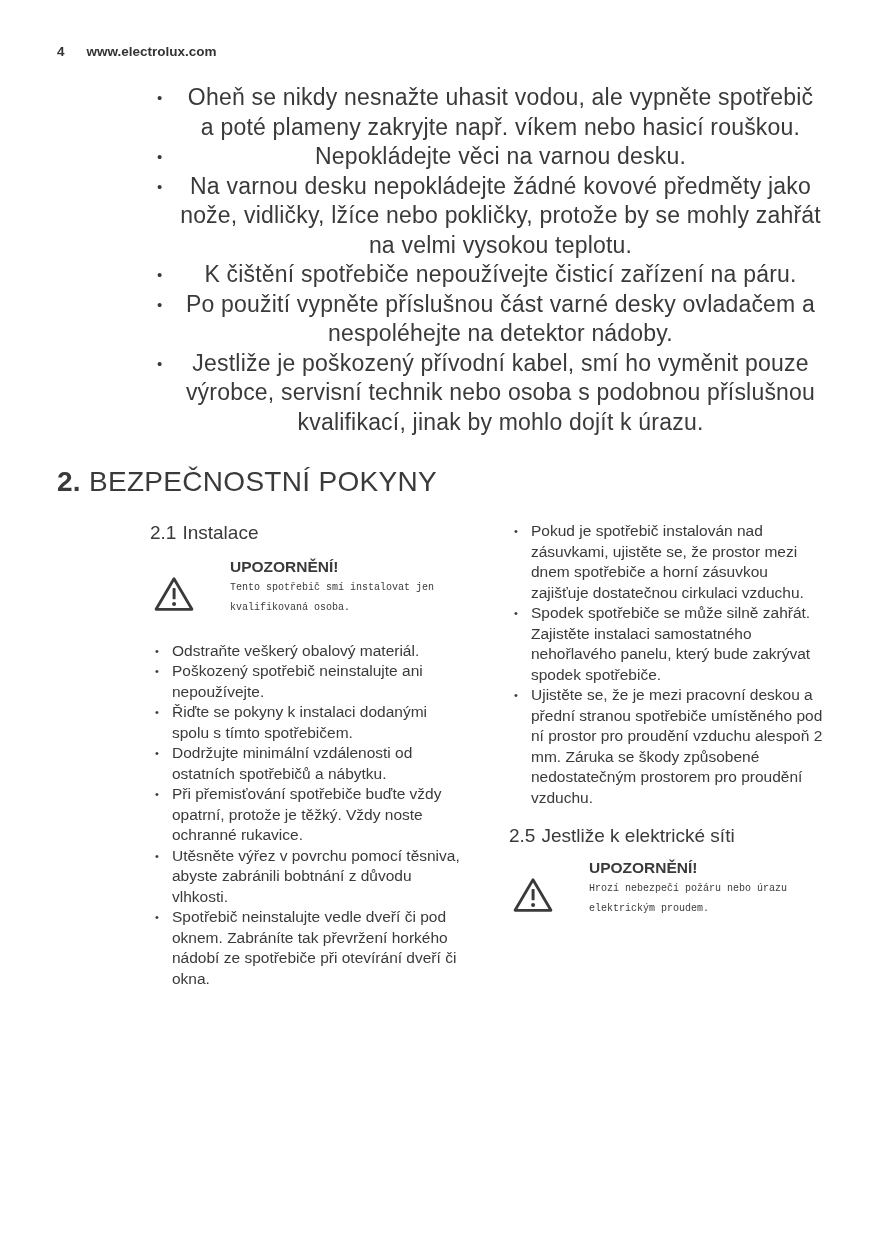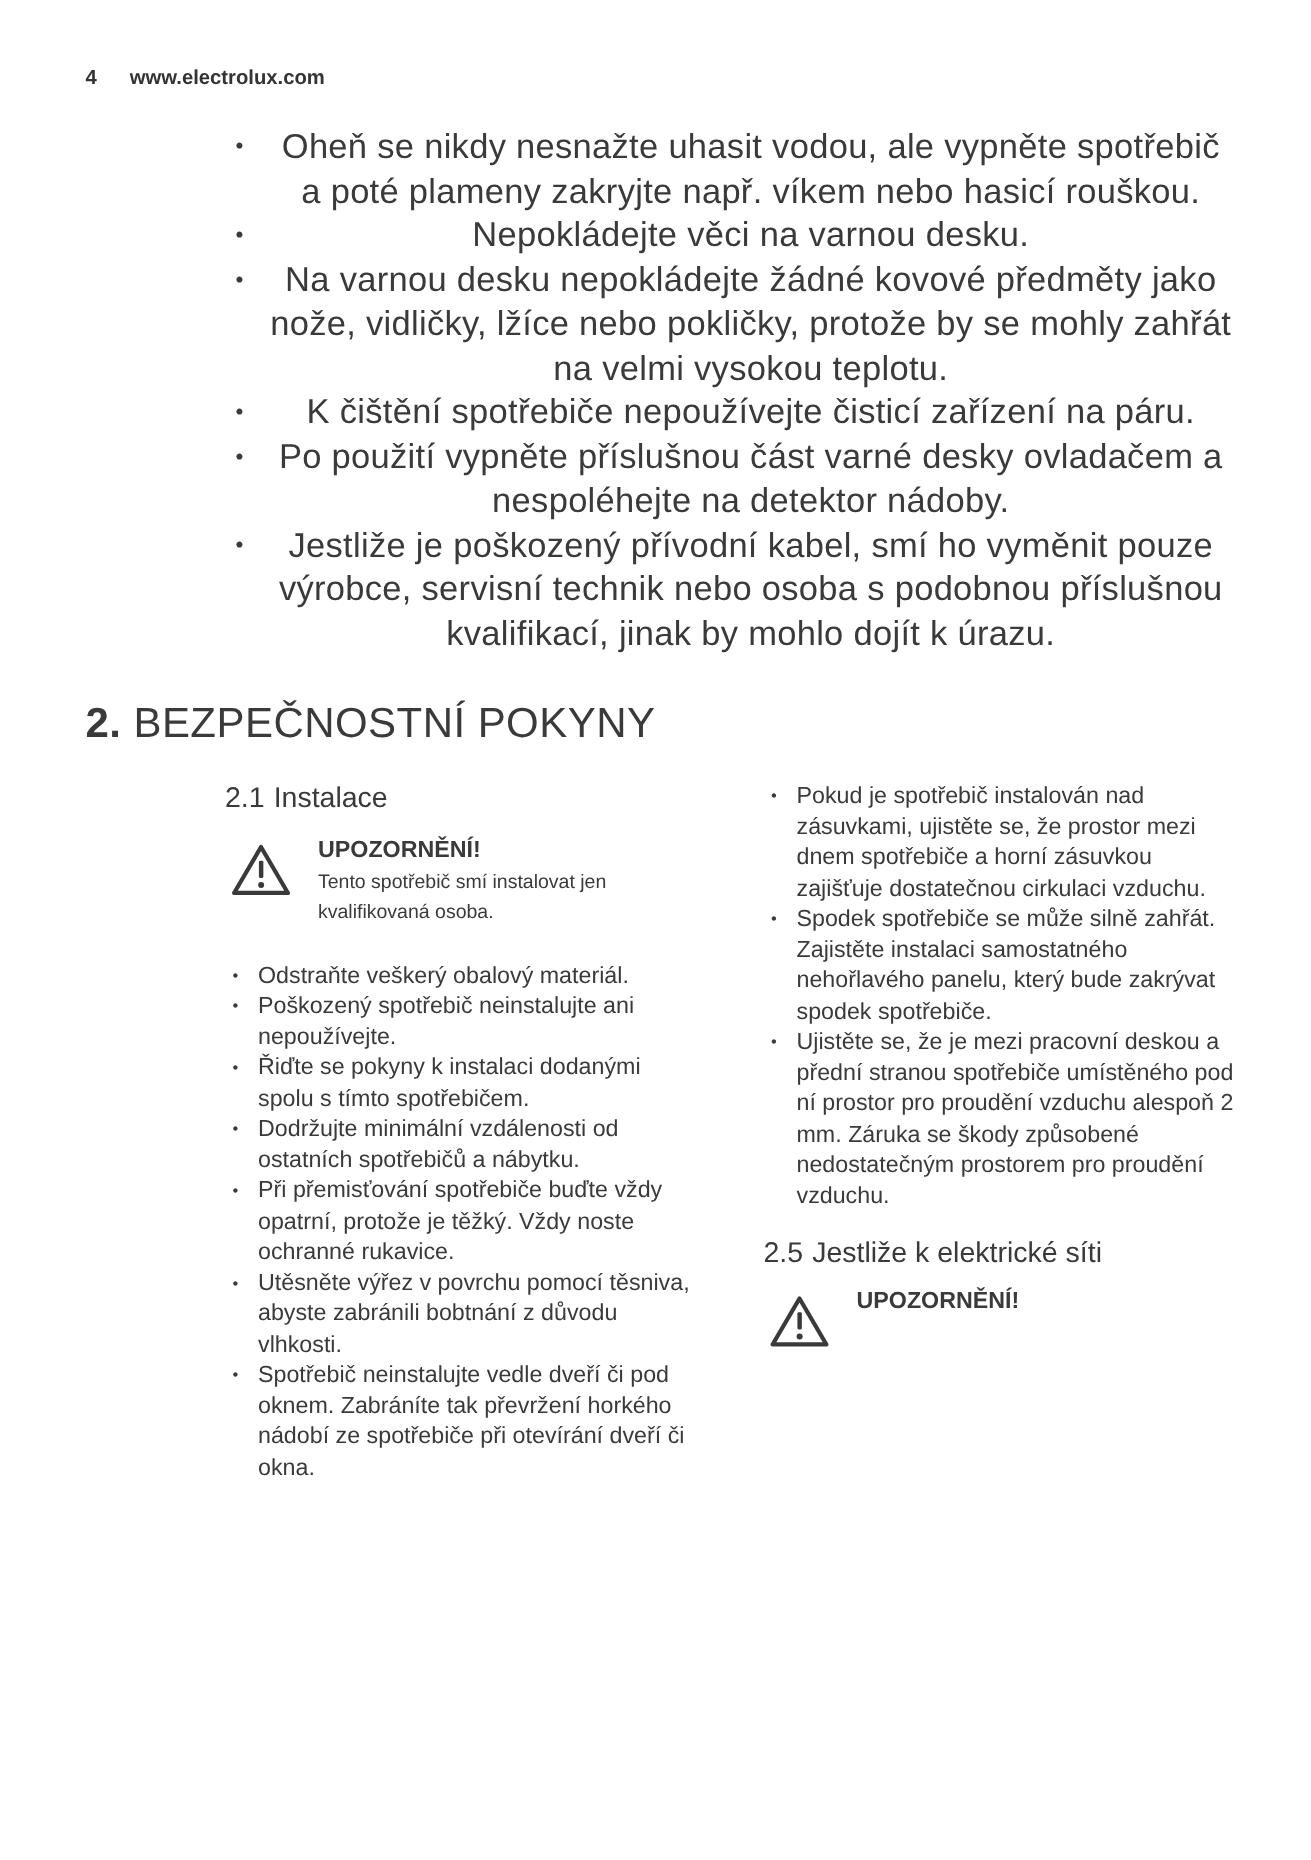--- a/index.html
+++ b/index.html
@@ -72,32 +72,33 @@
   .subsection-heading {
     font-size: 19px;
     line-height: 24px;
     font-weight: 400;
     margin-bottom: 12px;
   }
   .subsection-heading .sub-num { font-weight: 400; margin-right: 6px; }
   
   .warning {
     display: flex;
-    align-items: flex-start;
+    align-items: flex-end;
     margin: 8px 0 22px 0;
+    gap: 18px;
   }
   .warn-icon-wrap {
     width: 62px;
     flex: 0 0 62px;
     padding-top: 4px;
     padding-left: 3px;
   }
   .warn-body { width: 225px; }
   .warn-title { font-weight: 700; font-size: 15.5px; line-height: 20.5px; }
-  .warn-text { font-size: 13px; line-height: 20.5px; }
+  .warn-text { font-size: 10px; line-height: 20.5px; font-family: Liberation Mono, monospace; }
   
   .col-list {
     list-style: none;
   }
   .col-list li {
     position: relative;
     padding-left: 22px;
     margin: 0;
   }
   .col-list li::before {
@@ -181,18 +182,19 @@
       <div class="warning">
         <div class="warn-icon-wrap">
           <svg width="42" height="38" viewBox="0 0 48 43" aria-hidden="true">
             <path d="M24 4 L44.5 39 L3.5 39 Z" fill="none" stroke="#3a3a3a" stroke-width="3.2" stroke-linejoin="round"></path>
             <rect x="22.4" y="14.5" width="3.4" height="13" rx="1" fill="#3a3a3a"></rect>
             <circle cx="24.1" cy="33" r="2.3" fill="#3a3a3a"></circle>
           </svg>
         </div>
         <div class="warn-body">
           <div class="warn-title">UPOZORNĚNÍ!</div>
+          <div class="warn-text">Hrozí nebezpečí požáru nebo úrazu elektrickým proudem.</div>
         </div>
       </div>
     </div>
 
   </div>
 </div>
 
 </body></html>

